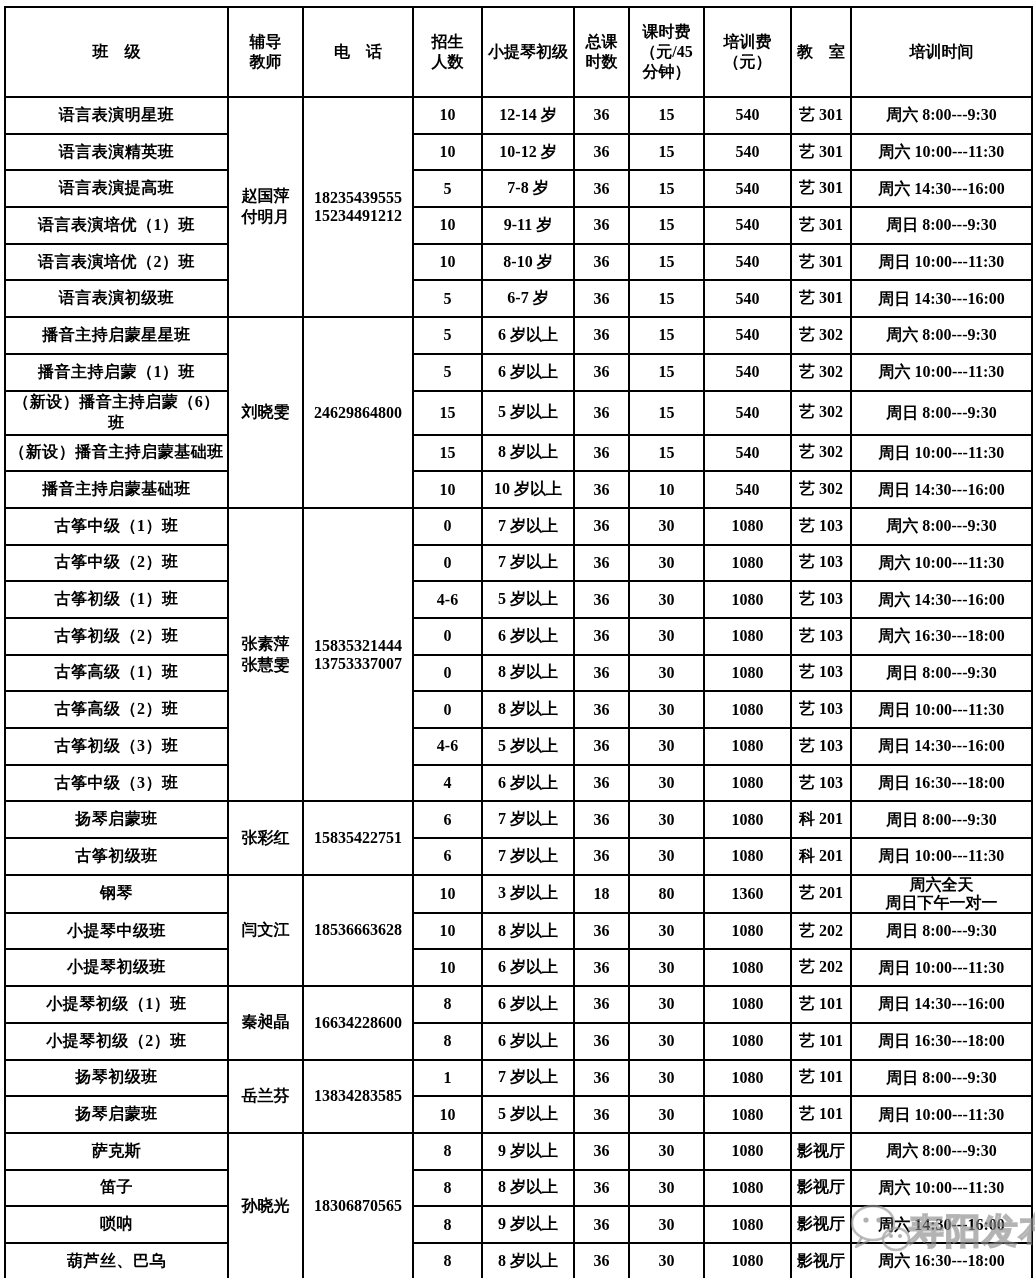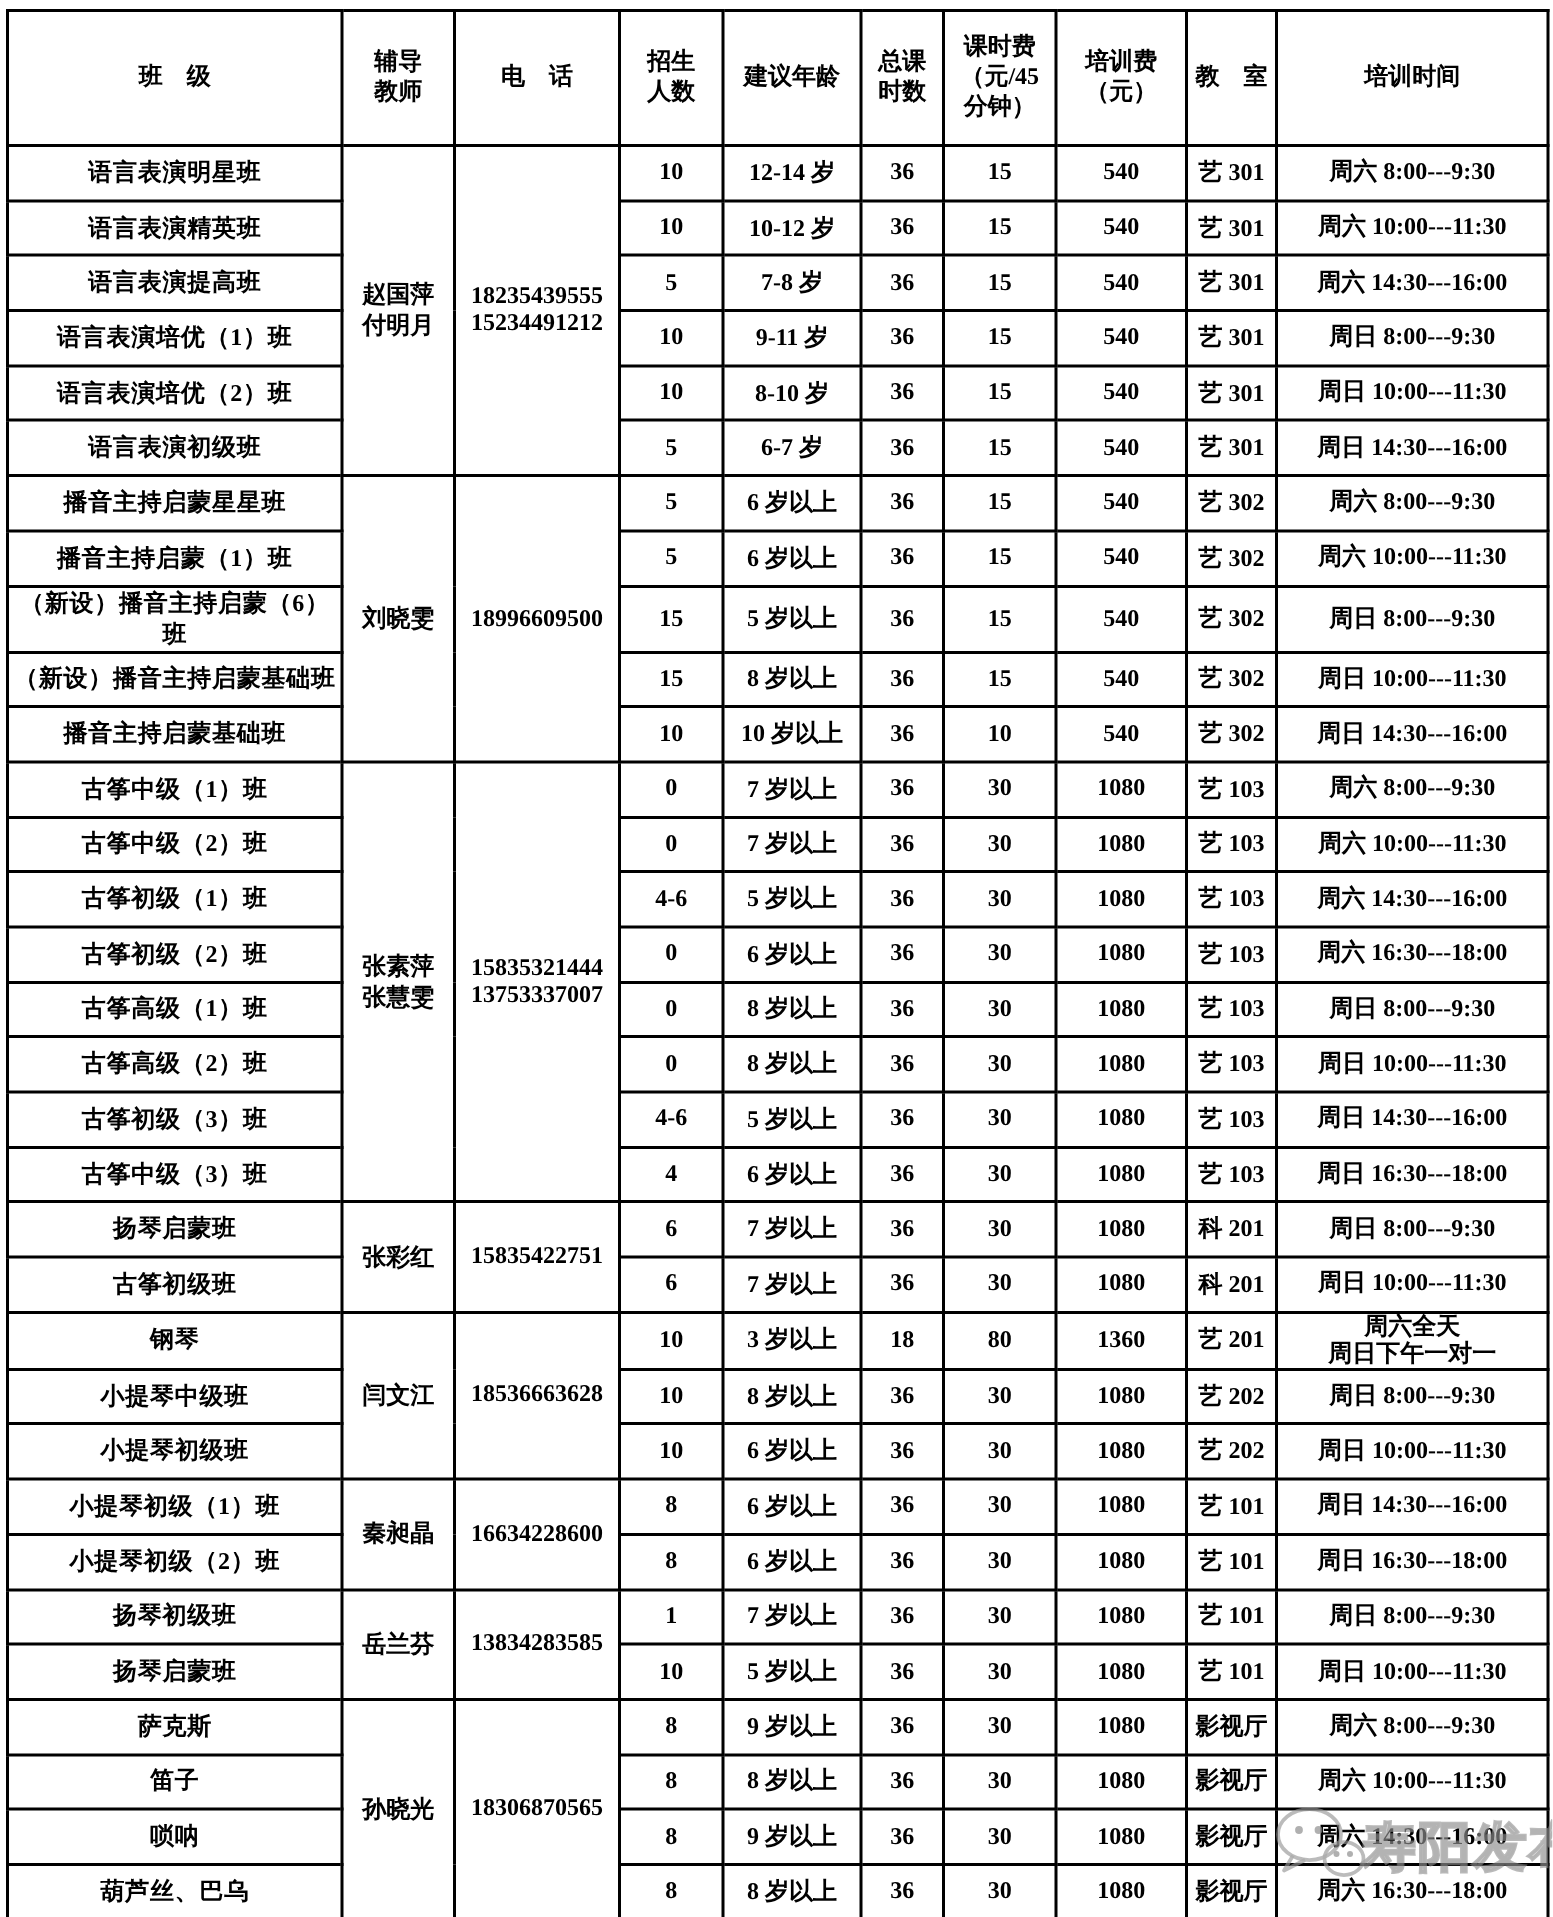--- a/index.html
+++ b/index.html
@@ -79,21 +79,21 @@
       <col style="width:181px">
     </colgroup>
     <thead>
       <tr id="header-row">
           <th class="multiline">班　级</th>
           <th class="multiline">辅导
 教师</th>
           <th class="multiline">电　话</th>
           <th class="multiline">招生
 人数</th>
-          <th class="multiline">建议年龄</th>
+          <th class="multiline">小提琴初级</th>
           <th class="multiline">总课
 时数</th>
           <th class="multiline">课时费
 （元/45
 分钟）</th>
           <th class="multiline">培训费
 （元）</th>
           <th class="multiline">教　室</th>
           <th class="multiline">培训时间</th>
         </tr>
@@ -159,21 +159,21 @@
           <td>6-7 岁</td>
           <td>36</td>
           <td>15</td>
           <td>540</td>
           <td>艺 301</td>
           <td class="cell-time multiline">周日 14:30---16:00</td>
         </tr>
         <tr>
           <td class="cell-class">播音主持启蒙星星班</td>
           <td class="multiline" rowspan="5">刘晓雯</td>
-          <td class="multiline" rowspan="5">18996609500</td>
+          <td class="multiline" rowspan="5">24629864800</td>
           <td>5</td>
           <td>6 岁以上</td>
           <td>36</td>
           <td>15</td>
           <td>540</td>
           <td>艺 302</td>
           <td class="cell-time multiline">周六 8:00---9:30</td>
         </tr>
         <tr>
           <td class="cell-class">播音主持启蒙（1）班</td>

